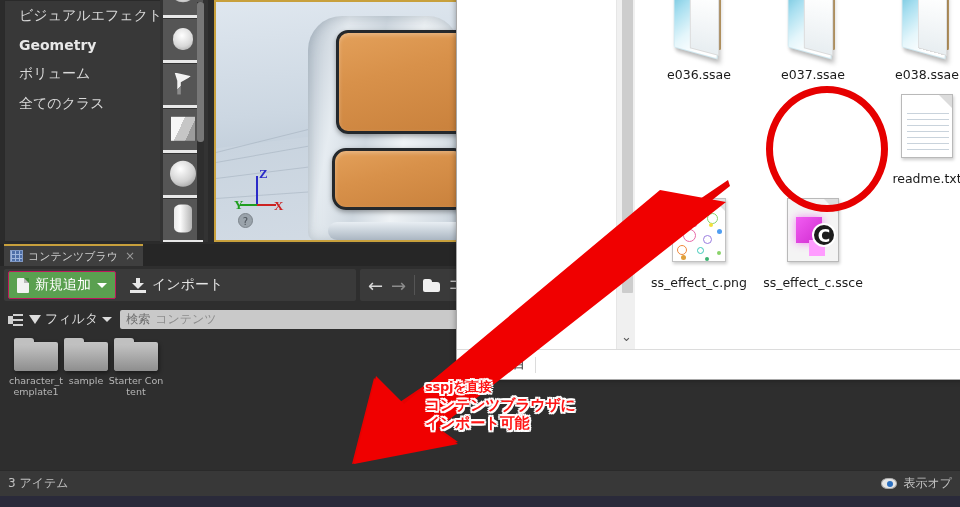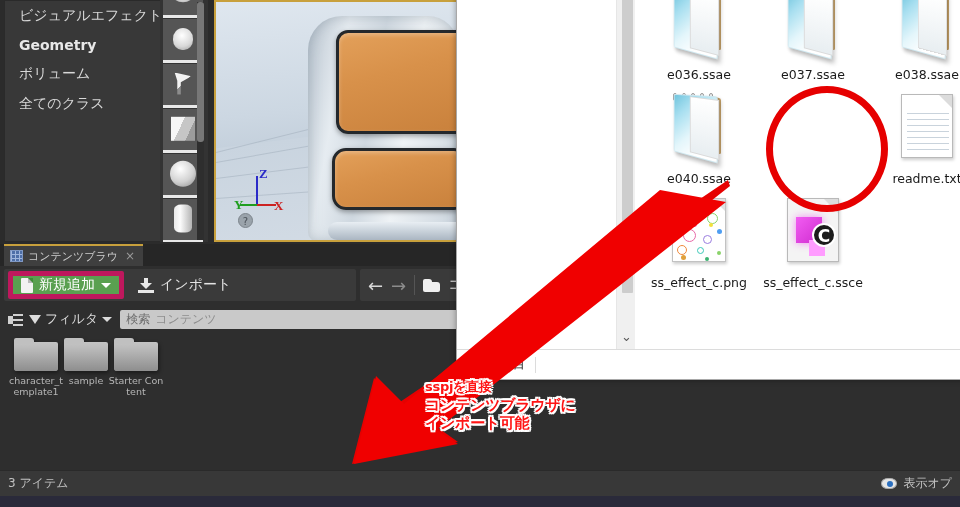--- a/index.html
+++ b/index.html
@@ -108,21 +108,21 @@
   .cb-toolbar { position:absolute; left:0; top:22px; height:38px; width:100%; }
   .tb-group {
     position:absolute; top:3px; height:32px; background:#3a3a3a; border-radius:2px;
     display:flex; align-items:center;
   }
   .tb-btn {
     display:flex; align-items:center; gap:6px; height:32px; padding:0 10px;
     color:#e4e4e4; font-size:14px; white-space:nowrap;
   }
   .btn-green {
-    background:#5aa050; border:5px solid #be185d; border-radius:2px;
+    background:#5aa050; border:1px solid #be185d; border-radius:2px;
     color:#fff; height:28px; margin:4px 4px; padding:0 8px;
   }
   .ico { display:inline-block; line-height:1; }
   .ico-doc { width:12px; height:15px; background:#f2f2f2; position:relative; border-radius:1px; }
   .ico-doc:after { content:""; position:absolute; right:0; top:0; border-width:0 5px 5px 0;
                    border-style:solid; border-color:#bbb #3f8a37; }
   .caret { width:0;height:0;border-left:5px solid transparent;border-right:5px solid transparent;
            border-top:5px solid currentColor; }
   .ico-import { position:relative; width:16px; height:15px; }
   .ico-import .shaft { position:absolute; left:6px; top:0; width:4px; height:7px; background:#e8e8e8; }
@@ -503,37 +503,20 @@
         <div class="thumbwrap">
           <div class="np">
             <div class="spine"></div>
               <div class="page"></div>
               <div class="page2"></div>
           </div>
         </div>
         <div class="fname">e038.ssae</div>
       </div>
 
-      <div class="file" style="left:12px;top:96px">
-        <div class="thumbwrap">
-          <div class="np">
-            <div class="rings">
-                <i style="left:0"></i>
-                <i style="left:9px"></i>
-                <i style="left:18px"></i>
-                <i style="left:27px"></i>
-                <i style="left:36px"></i>
-              </div>
-            <div class="spine"></div>
-              <div class="page"></div>
-              <div class="page2"></div>
-          </div>
-        </div>
-        <div class="fname">e040.ssae</div>
-      </div>
 
 
       <div class="file" style="left:240px;top:96px">
         <div class="thumbwrap">
           <div class="txt">
             <div class="corner"></div>
             <div class="ln" style="top:18px"></div>
               <div class="ln" style="top:24px"></div>
             <div class="ln" style="top:30px"></div>
               <div class="ln" style="top:36px"></div>

